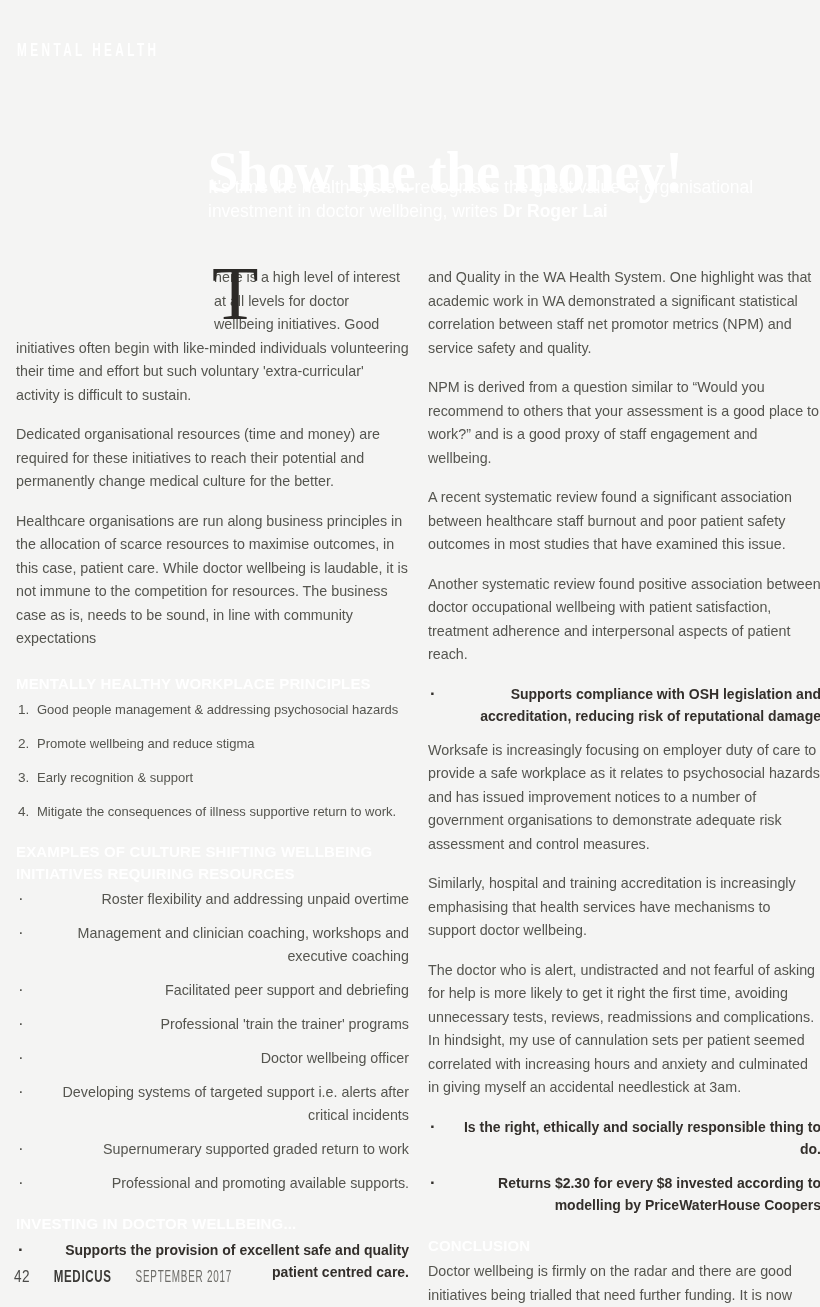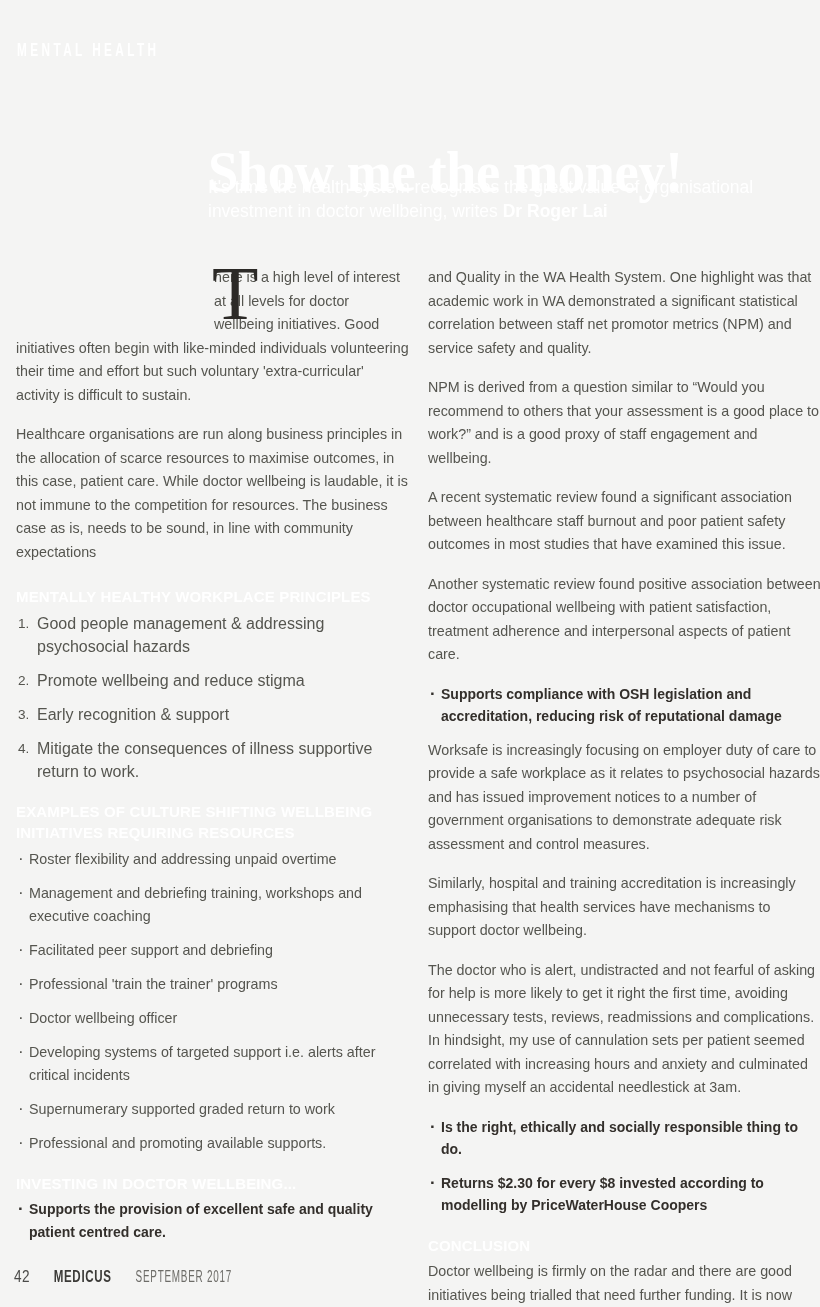--- a/index.html
+++ b/index.html
@@ -102,21 +102,21 @@
     margin: 0 0 4px 0;
     padding: 0;
     list-style: none;
     counter-reset: nl;
   }
   ol.numlist > li {
     counter-increment: nl;
     position: relative;
     padding-left: 21px;
     margin-bottom: 11px;
-    font-size: 16px;
+    font-size: 13px;
     line-height: 23px;
     color: #55554f;
   }
   ol.numlist > li::before {
     content: counter(nl) ".";
     position: absolute;
     left: 2px;
     top: 0;
     color: #55554f;
     font-size: 13.6px;
@@ -127,20 +127,21 @@
     padding: 0;
     list-style: none;
   }
   ul.bullets > li {
     position: relative;
     padding-left: 13px;
     margin-bottom: 11px;
     font-size: 14.3px;
     line-height: 23px;
     color: #55554f;
+    text-align: right;
   }
   ul.bullets > li::before {
     content: "\00B7";
     position: absolute;
     left: 2px;
     top: -1px;
     font-size: 17px;
     line-height: 23px;
     color: #55554f;
   }
@@ -236,37 +237,38 @@
   </div>
 
   <div class="col col-left">
 
     <div class="lead">
       <div class="indent-shape"></div>
       <span class="dropcap">T</span>
       <span>here is a high level of interest at all levels for doctor wellbeing initiatives. Good initiatives often begin with like-minded individuals volunteering their time and effort but such voluntary 'extra-curricular' activity is difficult to sustain.</span>
     </div>
 
+    <p class="body">Dedicated organisational resources (time and money) are required for these initiatives to reach their potential and permanently change medical culture for the better.</p>
 
     <p class="body">Healthcare organisations are run along business principles in the allocation of scarce resources to maximise outcomes, in this case, patient care. While doctor wellbeing is laudable, it is not immune to the competition for resources. The business case as    is, needs to be sound, in line with community expectations</p>
 
     <h2 class="section first">MENTALLY HEALTHY WORKPLACE PRINCIPLES</h2>
 
     <ol class="numlist">
       <li>Good people management &amp; addressing psychosocial hazards</li>
       <li>Promote wellbeing and reduce stigma</li>
       <li>Early recognition &amp; support</li>
       <li>Mitigate the consequences of illness    supportive return to work.</li>
     </ol>
 
     <h2 class="section">EXAMPLES OF CULTURE SHIFTING WELLBEING INITIATIVES REQUIRING RESOURCES</h2>
 
     <ul class="bullets">
       <li>Roster flexibility and addressing unpaid overtime</li>
-      <li>Management and debriefing training, workshops and executive coaching</li>
+      <li>Management and clinician coaching, workshops and executive coaching</li>
       <li>Facilitated peer support and debriefing</li>
       <li>Professional 'train the trainer' programs</li>
       <li>Doctor wellbeing officer</li>
       <li>Developing systems of targeted support i.e. alerts after critical incidents</li>
       <li>Supernumerary supported graded return to work</li>
       <li>Professional and promoting available supports.</li>
     </ul>
 
     <h2 class="section">INVESTING IN DOCTOR WELLBEING...</h2>
 
@@ -277,21 +279,21 @@
   </div>
 
   <div class="col col-right">
 
     <p class="body">and Quality in the WA Health System. One highlight was that academic work in WA demonstrated a significant statistical correlation between staff net promotor metrics (NPM) and service safety and quality.</p>
 
     <p class="body">NPM is derived from a question similar to “Would you recommend to others that your assessment is a good place to work?” and is a good proxy of staff engagement and wellbeing.</p>
 
     <p class="body">A recent systematic review found a significant association between healthcare staff burnout and poor patient safety outcomes in most studies that have examined this issue.</p>
 
-    <p class="body">Another systematic review found positive association between doctor occupational wellbeing with patient satisfaction, treatment adherence and interpersonal aspects of patient care.</p>
+    <p class="body">Another systematic review found positive association between doctor occupational wellbeing with patient satisfaction, treatment adherence and interpersonal aspects of patient reach.</p>
 
     <ul class="bullets strong">
       <li>Supports compliance with OSH legislation and accreditation, reducing risk of reputational damage</li>
     </ul>
 
     <p class="body">Worksafe is increasingly focusing on employer duty of care to provide a safe workplace as it relates to psychosocial hazards and has issued improvement notices to a number of government organisations to demonstrate adequate risk assessment and control measures.</p>
 
     <p class="body">Similarly, hospital and training accreditation is increasingly emphasising that health services have mechanisms to support doctor wellbeing.</p>
 
 

